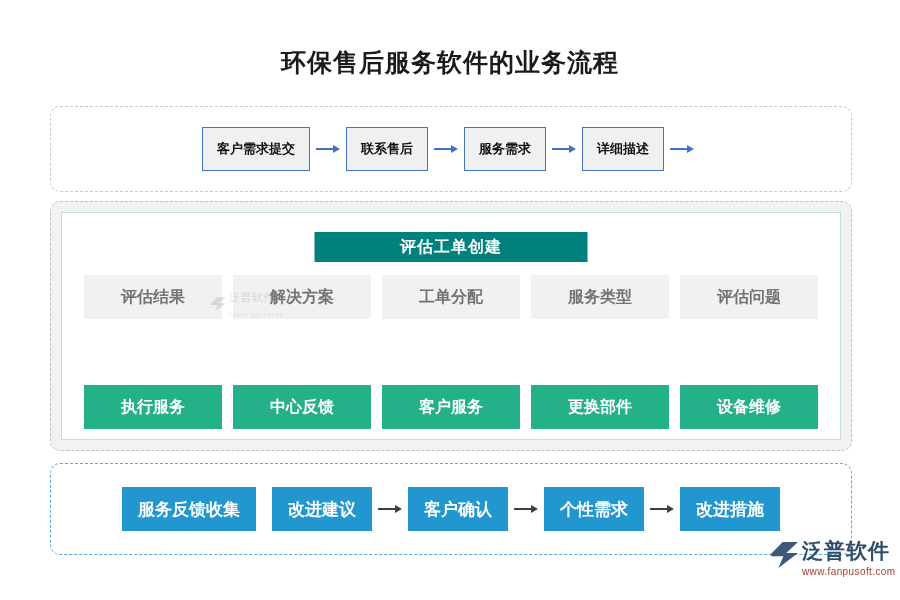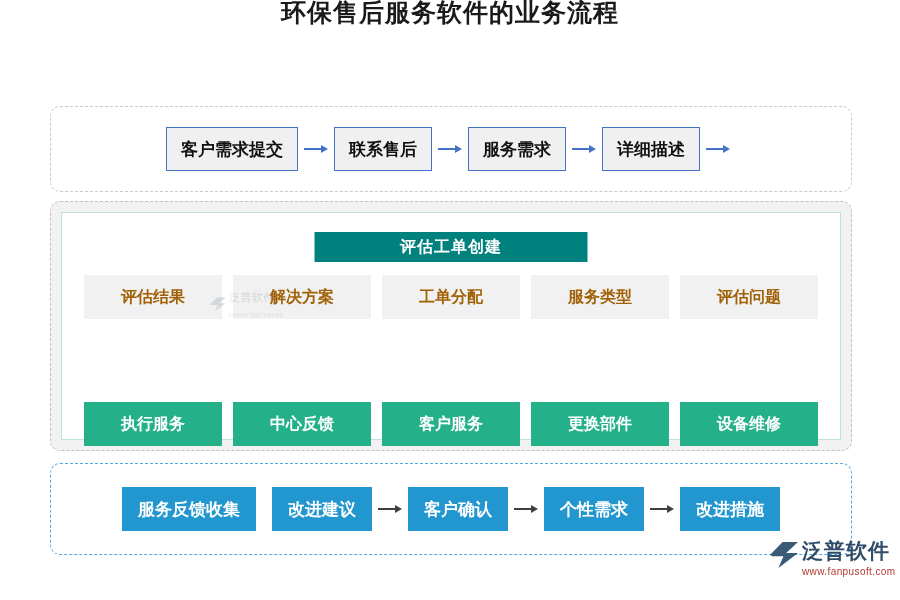--- a/index.html
+++ b/index.html
@@ -15,20 +15,21 @@
     position: relative;
   }
 
   
   .page-title {
     text-align: center;
     font-size: 25px;
     font-weight: bold;
     color: #1a1a1a;
     letter-spacing: 1px;
+    padding-top: 50px;
     line-height: 1;
   }
 
   
   .section {
     position: absolute;
     box-sizing: border-box;
     border-radius: 10px;
   }
   .section-1 {
@@ -83,21 +84,21 @@
     font-weight: bold;
     white-space: nowrap;
     text-align: center;
   }
 
   
   .node-outline {
     background: #f0f0f0;
     border: 1.4px solid #4472c4;
     color: #111111;
-    font-size: 17px;
+    font-size: 13px;
     height: 44px;
     padding: 12px 14px;
   }
 
   
   .arrow {
     display: flex;
     align-items: center;
     flex: 0 0 auto;
     margin: 0 6px;
@@ -140,35 +141,35 @@
   
   .chip-row {
     position: absolute;
     left: 22px;
     right: 22px;
     display: flex;
     justify-content: space-between;
     align-items: center;
   }
   .chip-row-gray  { top: 62px; }
-  .chip-row-green { top: 189px; }
+  .chip-row-green { top: 172px; }
 
   .chip {
     box-sizing: border-box;
     display: flex;
     align-items: center;
     justify-content: center;
     font-weight: bold;
     white-space: nowrap;
     height: 44px;
     font-size: 16px;
   }
   .chip-gray {
     background: #f1f1f1;
-    color: #a16207;
+    color: #737373;
     width: 138px;
   }
   .chip-green {
     background: #24b189;
     color: #ffffff;
     width: 138px;
   }
 
   
   .node-blue {

